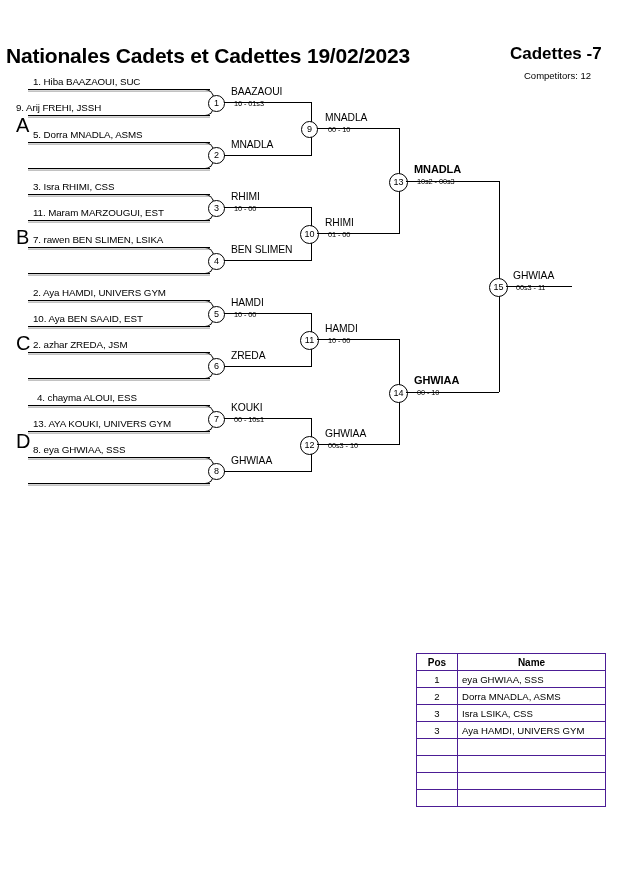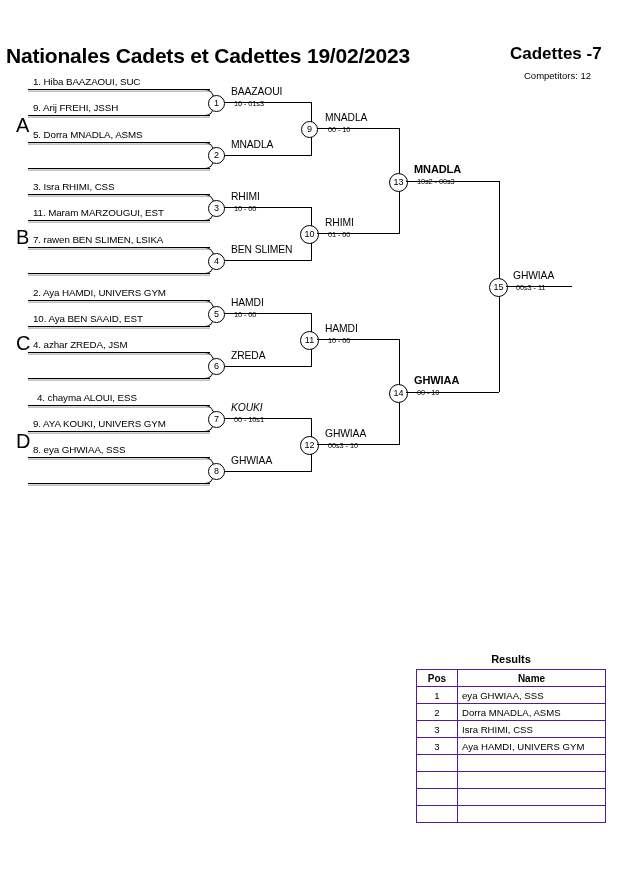--- a/index.html
+++ b/index.html
@@ -53,36 +53,36 @@
 <div class="abs" id="title">inales Nationales Cadets et Cadettes  19/02/2023</div>
 <div class="abs" id="category">Cadettes -7</div>
 <div class="abs" id="competitors">Competitors: 12</div>
 
 <div class="abs sect" style="left:16px;top:114px;">A</div>
 <div class="abs sect" style="left:16px;top:226px;">B</div>
 <div class="abs sect" style="left:16px;top:332px;">C</div>
 <div class="abs sect" style="left:16px;top:430px;">D</div>
 
 <div class="abs seedname" style="left:33px;top:76px;">1. Hiba BAAZAOUI, SUC</div>
-<div class="abs seedname" style="left:33px;top:102px;">9. Arij FREHI, JSSH</div>
+<div class="abs seedname" style="left:16px;top:102px;">9. Arij FREHI, JSSH</div>
 <div class="abs seedname" style="left:33px;top:129px;">5. Dorra MNADLA, ASMS</div>
 <div class="abs seedname" style="left:33px;top:155px;"></div>
 
 <div class="abs seedname" style="left:33px;top:181px;">3. Isra RHIMI, CSS</div>
 <div class="abs seedname" style="left:33px;top:207px;">11. Maram MARZOUGUI, EST</div>
 <div class="abs seedname" style="left:33px;top:234px;">7. rawen BEN SLIMEN, LSIKA</div>
 <div class="abs seedname" style="left:33px;top:260px;"></div>
 
 <div class="abs seedname" style="left:33px;top:287px;">2. Aya HAMDI, UNIVERS GYM</div>
 <div class="abs seedname" style="left:33px;top:313px;">10. Aya BEN SAAID, EST</div>
-<div class="abs seedname" style="left:33px;top:339px;">4. azhar ZREDA, JSM</div>
+<div class="abs seedname" style="left:33px;top:339px;">2. azhar ZREDA, JSM</div>
 <div class="abs seedname" style="left:33px;top:365px;"></div>
 
 <div class="abs seedname" style="left:37px;top:392px;">4. chayma ALOUI, ESS</div>
-<div class="abs seedname" style="left:33px;top:418px;">9. AYA KOUKI, UNIVERS GYM</div>
+<div class="abs seedname" style="left:33px;top:418px;">13. AYA KOUKI, UNIVERS GYM</div>
 <div class="abs seedname" style="left:33px;top:444px;">8. eya GHWIAA, SSS</div>
 <div class="abs seedname" style="left:33px;top:470px;"></div>
 
 <div class="abs seedline" style="left:28px;top:89px;width:182px;"></div>
 <div class="abs seedline" style="left:28px;top:115px;width:182px;"></div>
 <div class="abs seedline" style="left:28px;top:142px;width:182px;"></div>
 <div class="abs seedline" style="left:28px;top:168px;width:182px;"></div>
 
 <div class="abs seedline" style="left:28px;top:194px;width:182px;"></div>
 <div class="abs seedline" style="left:28px;top:220px;width:182px;"></div>
@@ -132,21 +132,21 @@
 <div class="abs wname" style="left:231px;top:297px;">HAMDI</div>
 <div class="abs wscore" style="left:234px;top:310px;">10 - 00</div>
 <div class="abs hline" style="left:224px;top:313px;width:87px;"></div>
 
 <div class="abs circ" style="left:208px;top:358px;">6</div>
 <div class="abs wname" style="left:231px;top:350px;">ZREDA</div>
 <div class="abs wscore" style="left:234px;top:363px;"></div>
 <div class="abs hline" style="left:224px;top:366px;width:87px;"></div>
 
 <div class="abs circ" style="left:208px;top:411px;">7</div>
-<div class="abs wname" style="left:231px;top:402px;font-style:italic;">KOUKI</div>
+<div class="abs wname" style="left:231px;top:402px;">KOUKI</div>
 <div class="abs wscore" style="left:234px;top:415px;">00 - 10s1</div>
 <div class="abs hline" style="left:224px;top:418px;width:87px;"></div>
 
 <div class="abs circ" style="left:208px;top:463px;">8</div>
 <div class="abs wname" style="left:231px;top:455px;">GHWIAA</div>
 <div class="abs wscore" style="left:234px;top:468px;"></div>
 <div class="abs hline" style="left:224px;top:471px;width:87px;"></div>
 
 <div class="abs vline" style="left:311px;top:102px;height:54px;"></div>
 <div class="abs vline" style="left:311px;top:207px;height:54px;"></div>
@@ -186,40 +186,39 @@
 <div class="abs wscore" style="left:417px;top:388px;">00 - 10</div>
 <div class="abs hline" style="left:406px;top:392px;width:93px;"></div>
 
 <div class="abs vline" style="left:499px;top:181px;height:211px;"></div>
 <div class="abs circ wide" style="left:489px;top:278px;">15</div>
 <div class="abs wname" style="left:513px;top:270px;">GHWIAA</div>
 <div class="abs wscore" style="left:516px;top:283px;">00s3 - 11</div>
 <div class="abs hline" style="left:506px;top:286px;width:66px;"></div>
 
 <div class="abs" id="results-wrap">
-  <div id="results-title">Results</div>
   <table class="res">
     <thead>
       <tr>
         <th>Pos</th>
         <th>Name</th>
       </tr>
     </thead>
     <tbody>
       <tr>
         <td class="pos">1</td>
         <td class="nm">eya GHWIAA, SSS</td>
       </tr>
       <tr>
         <td class="pos">2</td>
         <td class="nm">Dorra MNADLA, ASMS</td>
       </tr>
       <tr>
         <td class="pos">3</td>
-        <td class="nm">Isra RHIMI, CSS</td>
+        <td class="nm">Isra LSIKA, CSS</td>
       </tr>
       <tr>
         <td class="pos">3</td>
         <td class="nm">Aya HAMDI, UNIVERS GYM</td>
       </tr>
       <tr>
         <td class="pos"></td>
         <td class="nm"></td>
       </tr>
       <tr>

